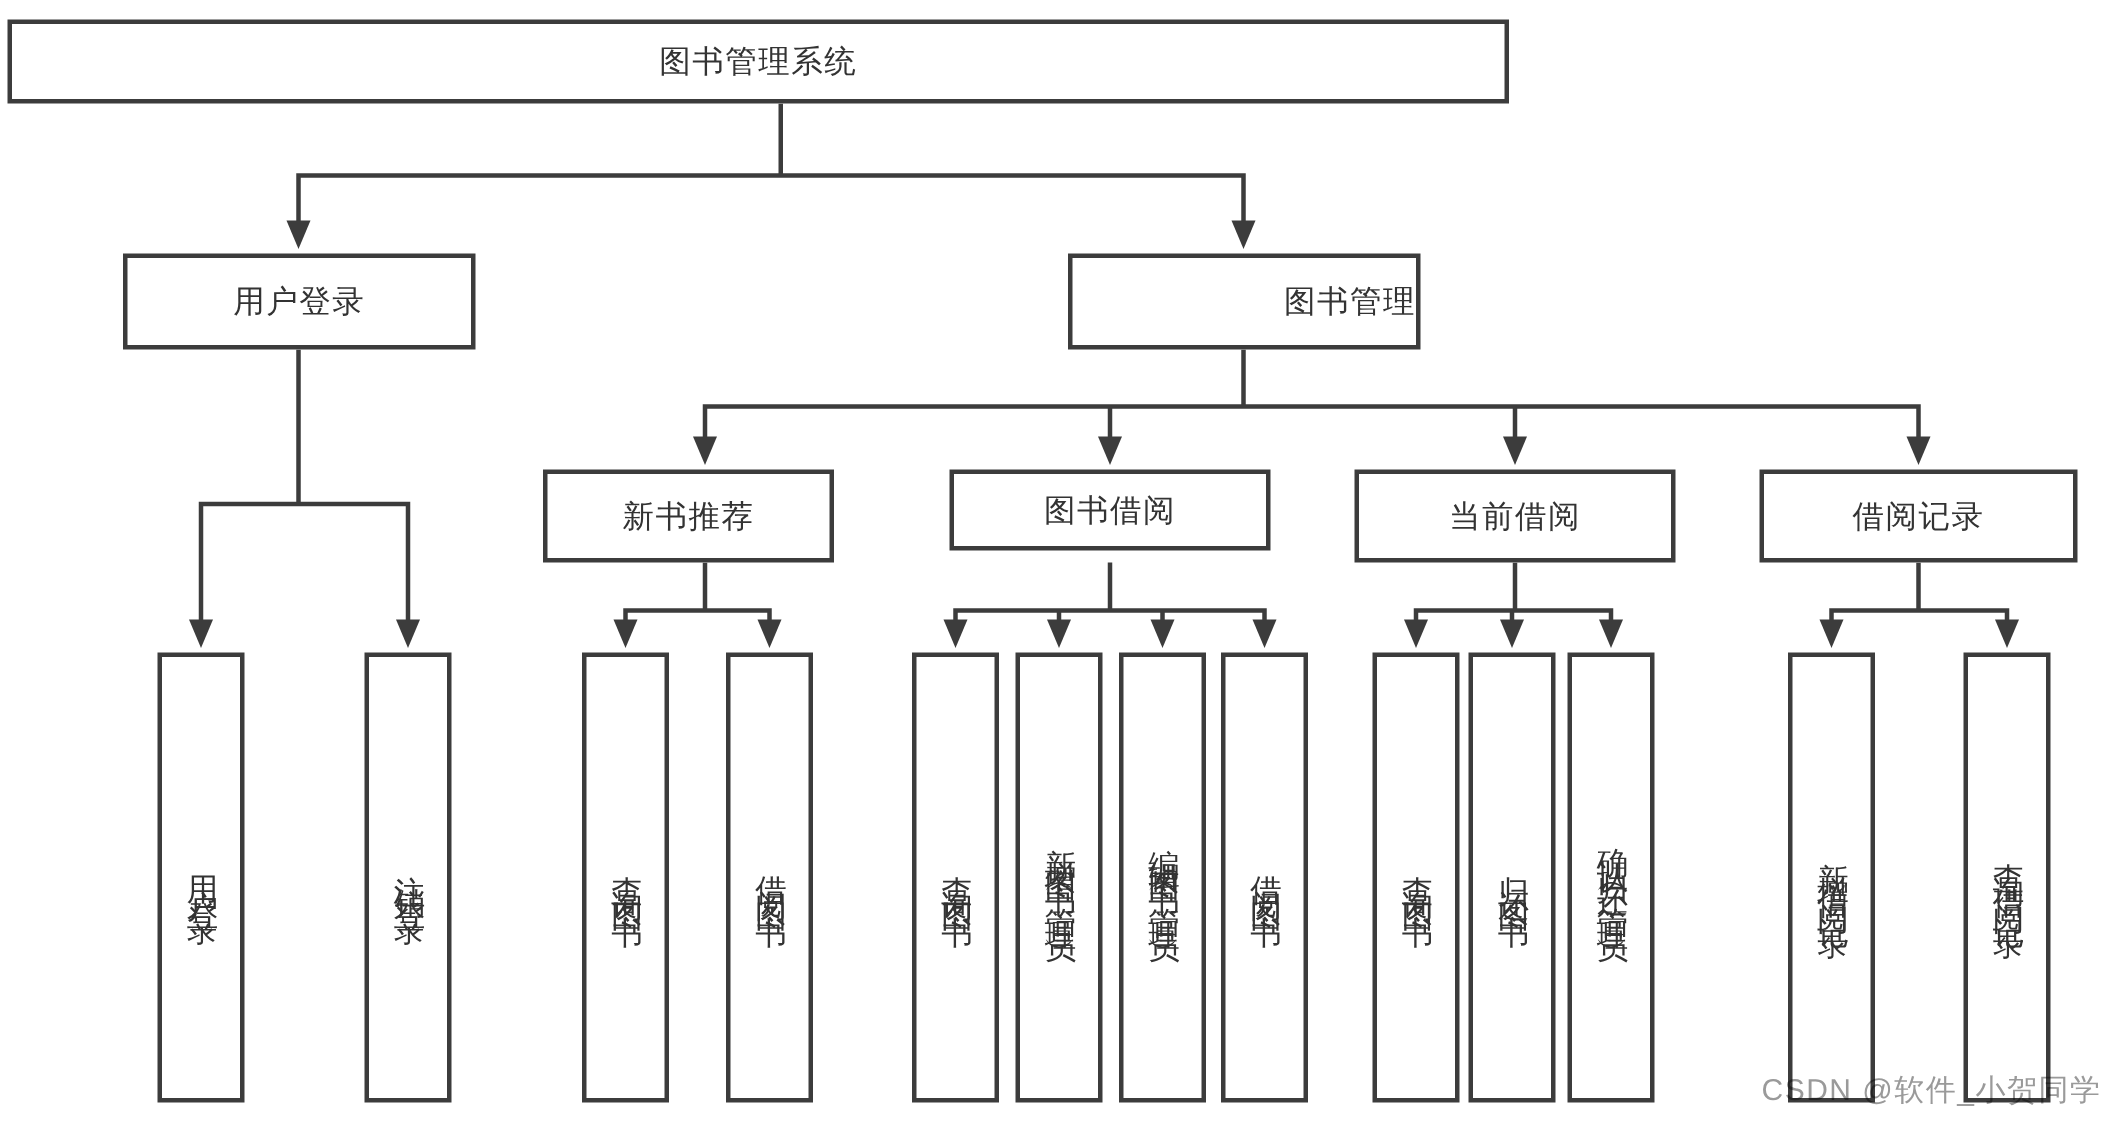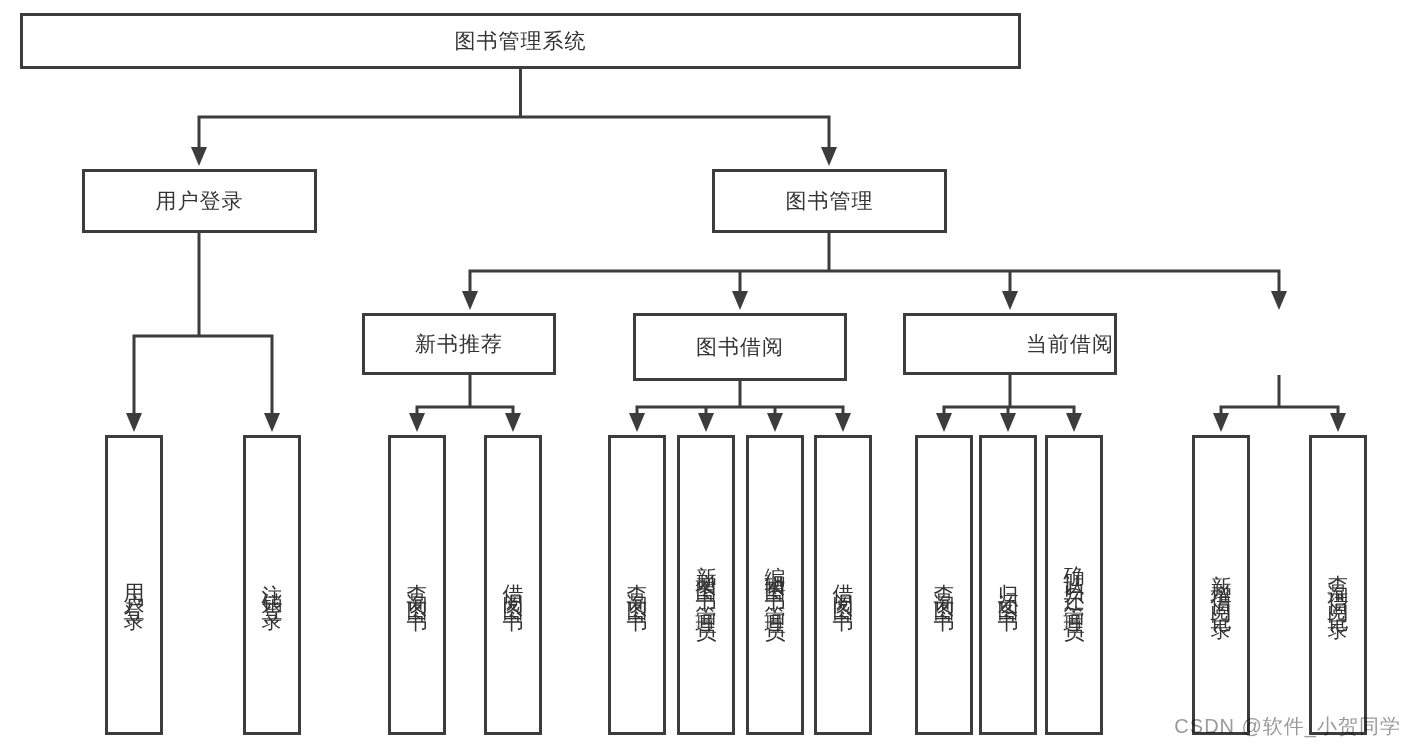--- a/index.html
+++ b/index.html
@@ -13,26 +13,26 @@
     display:flex;align-items:center;justify-content:center;z-index:2;
   }
   .hbox{font-size:21px;letter-spacing:1px;}
   .vbox{
     writing-mode:vertical-rl;text-orientation:mixed;
     font-size:21px;letter-spacing:9px;
   }
   .vbox.ls-l{letter-spacing:8px;}
   .box span{white-space:nowrap;}
   
-  .n-root {left:20px;  top:13px;  width:1001px;height:56px;}
+  .n-root {left:5px;  top:13px;  width:1001px;height:56px;}
   .n-l2a  {left:82px;  top:169px; width:235px; height:64px;}
-  .n-l2b  {left:712px; top:169px; width:235px; height:64px;}
+  .n-l2b  {left:712px; top:169px; width:235px; height:64px;justify-content:flex-end;}
   .n-l3a  {left:362px; top:313px; width:194px; height:62px;}
-  .n-l3b  {left:633px; top:313px; width:214px; height:68px;}
-  .n-l3c  {left:903px; top:313px; width:214px; height:62px;justify-content:flex-end;}
+  .n-l3b  {left:633px; top:313px; width:214px; height:54px;}
+  .n-l3c  {left:903px; top:313px; width:214px; height:62px;}
   .n-l3d  {left:1173px;top:313px; width:212px; height:62px;}
   .leaf   {top:435px;height:300px;width:58px;}
   .lf0 {left:105px;} .lf1 {left:243px;} .lf2 {left:388px;} .lf3 {left:484px;}
   .lf4 {left:608px;} .lf5 {left:677px;} .lf6 {left:746px;} .lf7 {left:814px;}
   .lf8 {left:915px;} .lf9 {left:979px;} .lf10{left:1045px;}.lf11{left:1192px;}
   .lf12{left:1309px;}
   .watermark{
     position:absolute;right:4px;bottom:7px;z-index:5;
     font-size:20px;color:#9a9a9a;mix-blend-mode:multiply;letter-spacing:1px;
   }
@@ -97,20 +97,23 @@
 
   <div class="box hbox n-l3a">
     <span>新书推荐</span>
   </div>
   <div class="box hbox n-l3b">
     <span>图书借阅</span>
   </div>
   <div class="box hbox n-l3c">
     <span>当前借阅</span>
   </div>
+  <div class="box hbox n-l3d">
+    <span>借阅记录</span>
+  </div>
 
   <div class="box vbox leaf lf0">
     <span>用户登录</span>
   </div>
   <div class="box vbox leaf lf1">
     <span>注销登录</span>
   </div>
   <div class="box vbox leaf lf2">
     <span>查询图书</span>
   </div>

